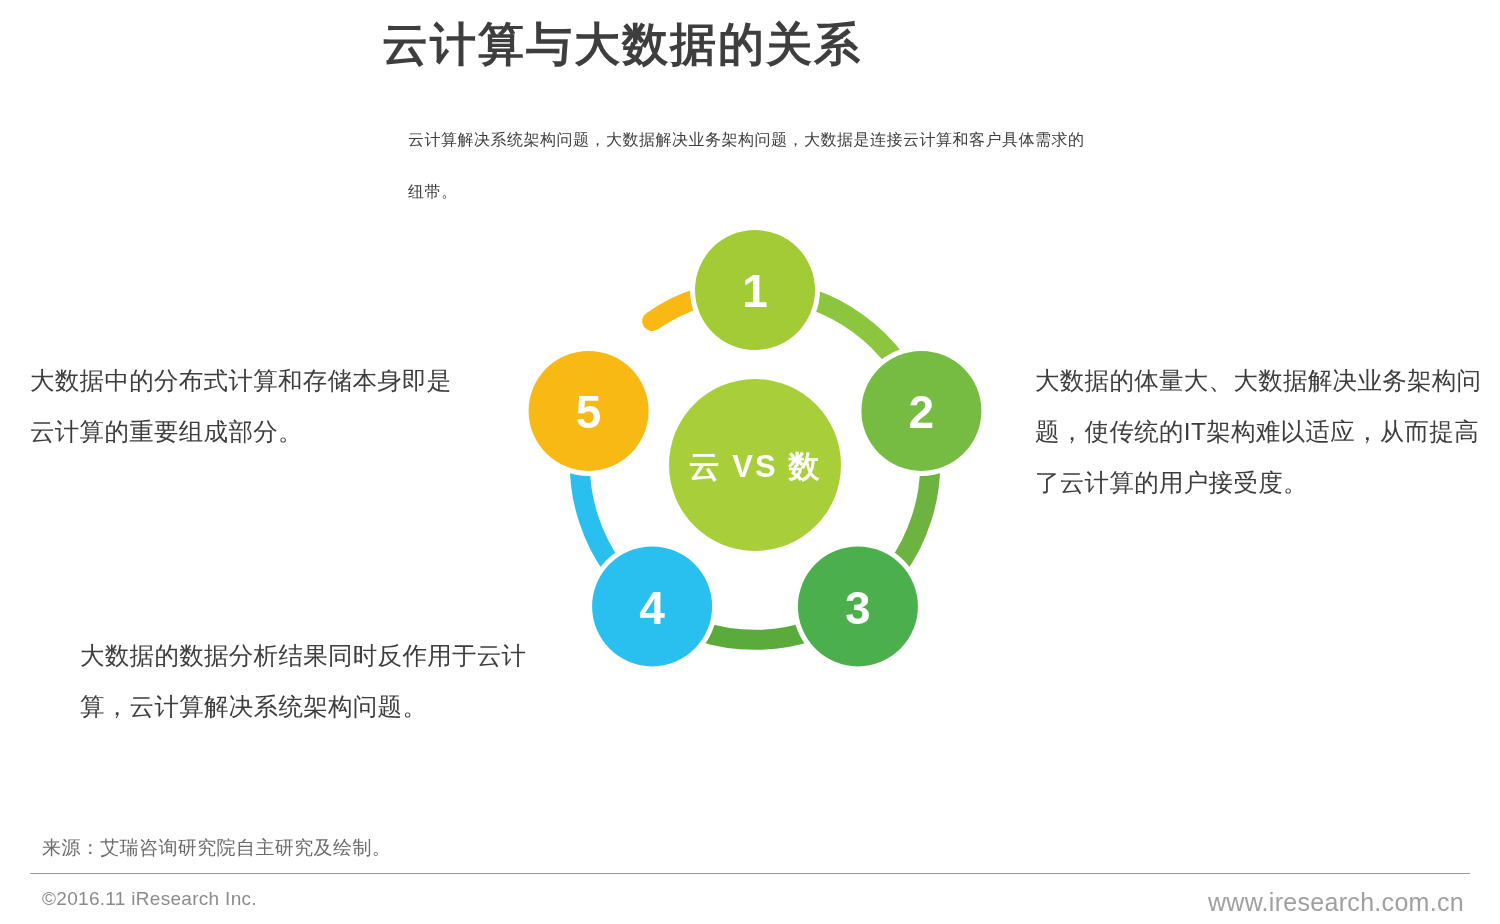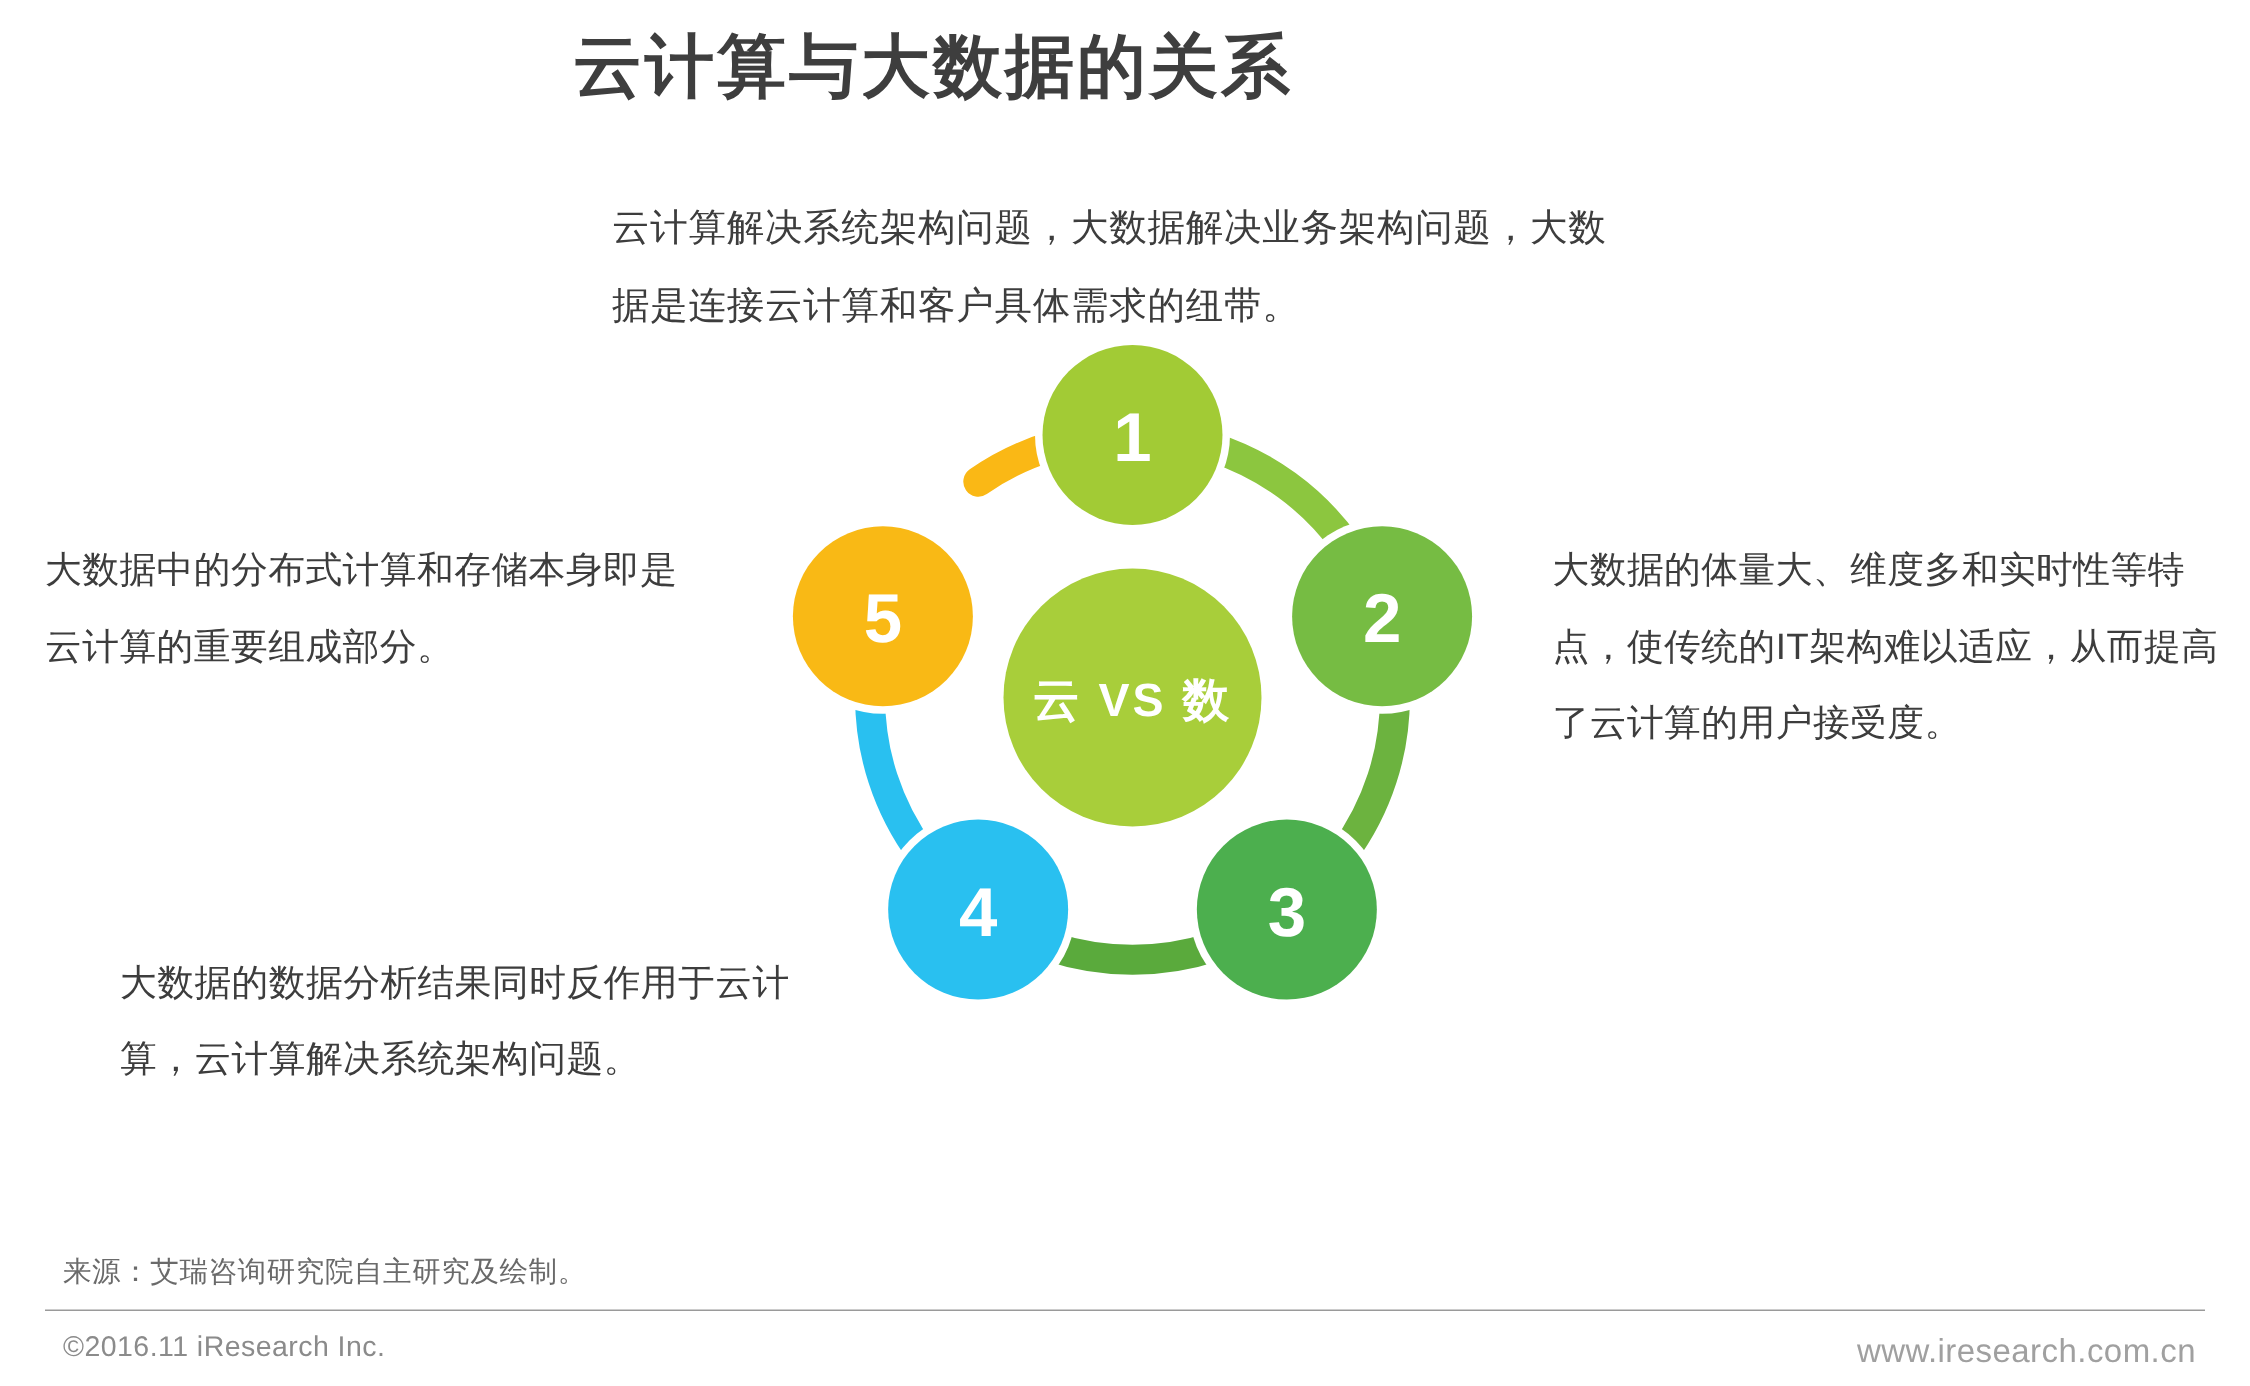--- a/index.html
+++ b/index.html
@@ -23,24 +23,24 @@
     width: 1244px;
     text-align: center;
     font-size: 46px;
     font-weight: bold;
     letter-spacing: 2px;
     color: #3e3e3e;
   }
 
   #subtitle {
     position: absolute;
-    top: 126px;
+    top: 114px;
     left: 408px;
     width: 680px;
-    font-size: 25px;
+    font-size: 16px;
     line-height: 52px;
     color: #3d3d3d;
     letter-spacing: 0.5px;
   }
 
   #diagram-stage {
     position: absolute;
     left: 0;
     top: 215px;
     width: 1500px;
@@ -108,21 +108,21 @@
     font-size: 19px;
     color: #8b8b8b;
     letter-spacing: 0.3px;
     text-align: center;
   }
 
   #website {
     position: absolute;
     right: 36px;
     top: 888px;
-    font-size: 22px;
+    font-size: 25px;
     color: #a0a0a0;
     letter-spacing: 0.3px;
   }
 </style>
 </head>
 <body>
 
 <div id="page-title">云计算与大数据的关系</div>
 
 <div id="subtitle">云计算解决系统架构问题，大数据解决业务架构问题，大数据是连接云计算和客户具体需求的纽带。</div>
@@ -160,21 +160,21 @@
     <circle cx="182.1" cy="391.4" r="60" fill="#29c0f0"></circle>
     <text class="node-number" x="182.1" y="409" text-anchor="middle">4</text>
 
     <circle cx="118.6" cy="195.9" r="65" fill="#ffffff"></circle>
     <circle cx="118.6" cy="195.9" r="60" fill="#f9b915"></circle>
     <text class="node-number" x="118.6" y="213" text-anchor="middle">5</text>
   </svg>
 
   <div class="side-text left" id="text-5">大数据中的分布式计算和存储本身即是云计算的重要组成部分。</div>
 
-  <div class="side-text left" id="text-2">大数据的体量大、维度多和实时性等特点，使传统的IT架构难以适应，从而提高了云计算的用户接受度。</div>
+  <div class="side-text left" id="text-2">大数据的体量大、大数据解决业务架构问题，使传统的IT架构难以适应，从而提高了云计算的用户接受度。</div>
 
   <div class="side-text left" id="text-4">大数据的数据分析结果同时反作用于云计算，云计算解决系统架构问题。</div>
 
 </div>
 
 <div id="source-note">来源：艾瑞咨询研究院自主研究及绘制。</div>
 <div id="footer-divider"></div>
 <div id="copyright">©2016.11 iResearch Inc.</div>
 <div id="website">www.iresearch.com.cn</div>
 

